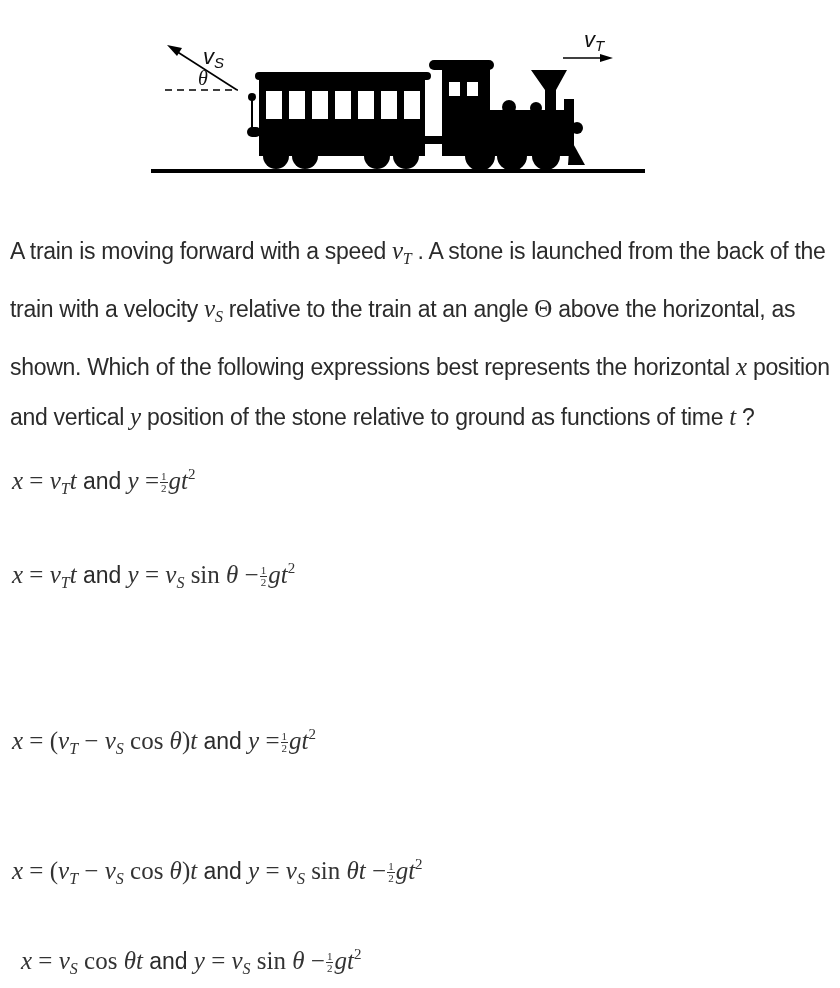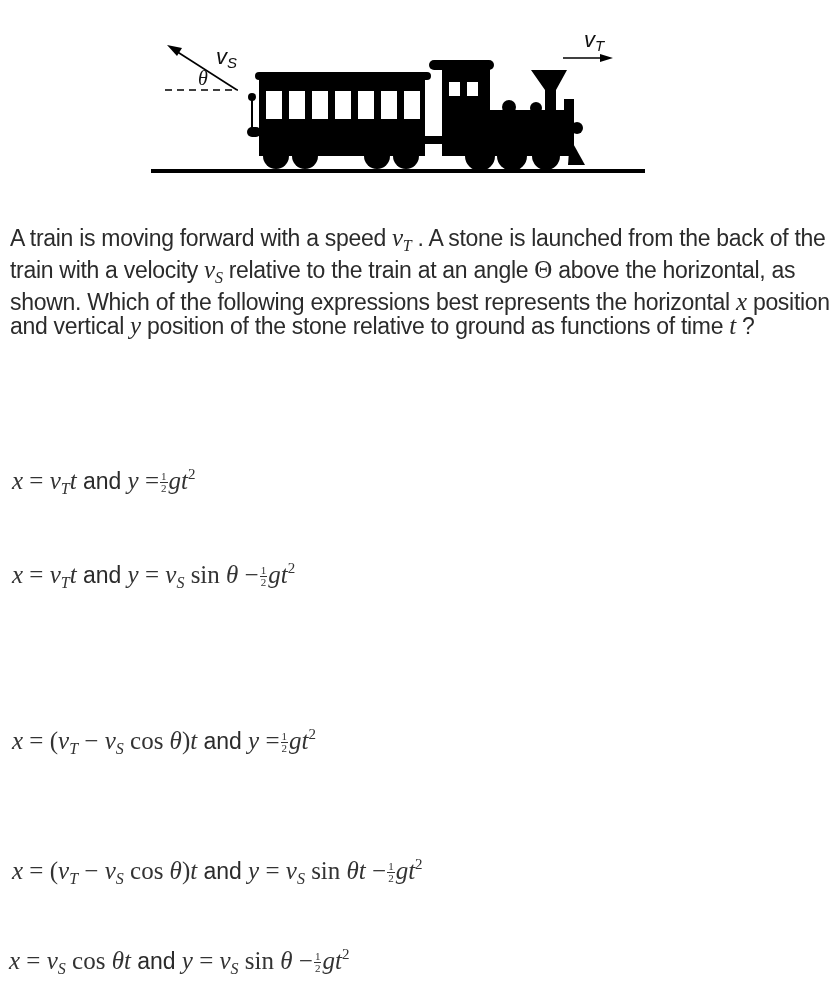--- a/index.html
+++ b/index.html
@@ -3,21 +3,21 @@
 <meta charset="utf-8">
 <style>
   html, body { margin: 0; padding: 0; background: #ffffff; }
   body { width: 840px; height: 988px; position: relative; overflow: hidden; color: #222; }
   .figure { position: absolute; left: 140px; top: 20px; width: 560px; height: 170px; }
   .figure svg { display: block; }
   .lbl { position: absolute; font-family: "Liberation Sans", sans-serif; font-style: italic; color: #111; font-size: 22px; line-height: 1; }
   .lbl sub { font-size: 15px; vertical-align: -4px; }
   .question {
     position: absolute; left: 10px; top: 226px; width: 820px;
-    font-family: "Liberation Sans", sans-serif; font-size: 23px; line-height: 24px; color: #2b2b2b;
+    font-family: "Liberation Sans", sans-serif; font-size: 23px; line-height: 50px; color: #2b2b2b;
     letter-spacing: -0.3px;
   }
   .m { font-family: "Liberation Serif", serif; font-style: italic; font-size: 25px; }
   .m sub { font-size: 16px; vertical-align: -5px; font-style: italic; }
   .m.up { font-style: normal; }
   .option {
     position: absolute; left: 12px;
     font-family: "Liberation Serif", serif; font-size: 25px; color: #333; white-space: nowrap;
   }
   .option .word { font-family: "Liberation Sans", sans-serif; font-style: normal; font-size: 23px; color: #2b2b2b; }
@@ -79,21 +79,21 @@
       <polygon points="391,50 427,50 416,70 416,94 405,94 405,70" fill="#000"></polygon>
       <rect x="424" y="79" width="10" height="14" fill="#000"></rect>
       <circle cx="437" cy="108" r="6" fill="#000"></circle>
       <polygon points="430,118 445,145 428,145" fill="#000"></polygon>
       <circle cx="340" cy="136" r="15" fill="#000"></circle>
       <circle cx="372" cy="136" r="15" fill="#000"></circle>
       <circle cx="406" cy="136" r="14" fill="#000"></circle>
       <rect x="325" y="120" width="105" height="16" fill="#000"></rect>
     </g>
   </svg>
-  <div class="lbl" style="left:76px; top:26px;"><span>v</span><sub>S</sub></div>
+  <div class="lbl" style="left:63px; top:26px;"><span>v</span><sub>S</sub></div>
   <div class="lbl" style="left:58px; top:48px; font-size:20px; font-family:'Liberation Serif',serif;">θ</div>
   <div class="lbl" style="left:444px; top:9px;"><span>v</span><sub>T</sub></div>
 </div>
 
 <div class="question">
   <span>A train is moving forward with a speed </span><span class="m"><span>v</span><sub>T</sub></span><span> . A stone is launched from the back of the train with a velocity </span><span class="m"><span>v</span><sub>S</sub></span><span> relative to the train at an angle </span><span class="m up">Θ</span><span> above the horizontal, as shown. Which of the following expressions best represents the horizontal </span><span class="m">x</span><span> position and vertical </span><span class="m">y</span><span> position of the stone relative to ground as functions of time </span><span class="m">t</span><span> ?</span>
 </div>
 
 <div class="option" style="top:466px;">
   <i>x</i> <span>=</span> <i>v</i><sub>T</sub><i>t</i>
@@ -112,17 +112,17 @@
   <span class="word">and</span>
   <i>y</i> <span>=</span><span class="frac"><span class="num">1</span><span>2</span></span><i>g</i><i>t</i><sup>2</sup>
 </div>
 
 <div class="option" style="top:856px;">
   <i>x</i> <span>=</span> <span>(</span><i>v</i><sub>T</sub> <span>−</span> <i>v</i><sub>S</sub> <span class="fn">cos</span> <i>θ</i><span>)</span><i>t</i>
   <span class="word">and</span>
   <i>y</i> <span>=</span> <i>v</i><sub>S</sub> <span class="fn">sin</span> <i>θ</i><i>t</i> <span>−</span><span class="frac"><span class="num">1</span><span>2</span></span><i>g</i><i>t</i><sup>2</sup>
 </div>
 
-<div class="option" style="top:946px; left:9px;">
+<div class="option" style="top:946px; left:21px;">
   <i>x</i> <span>=</span> <i>v</i><sub>S</sub> <span class="fn">cos</span> <i>θ</i><i>t</i>
   <span class="word">and</span>
   <i>y</i> <span>=</span> <i>v</i><sub>S</sub> <span class="fn">sin</span> <i>θ</i> <span>−</span><span class="frac"><span class="num">1</span><span>2</span></span><i>g</i><i>t</i><sup>2</sup>
 </div>
 
 </body></html>

